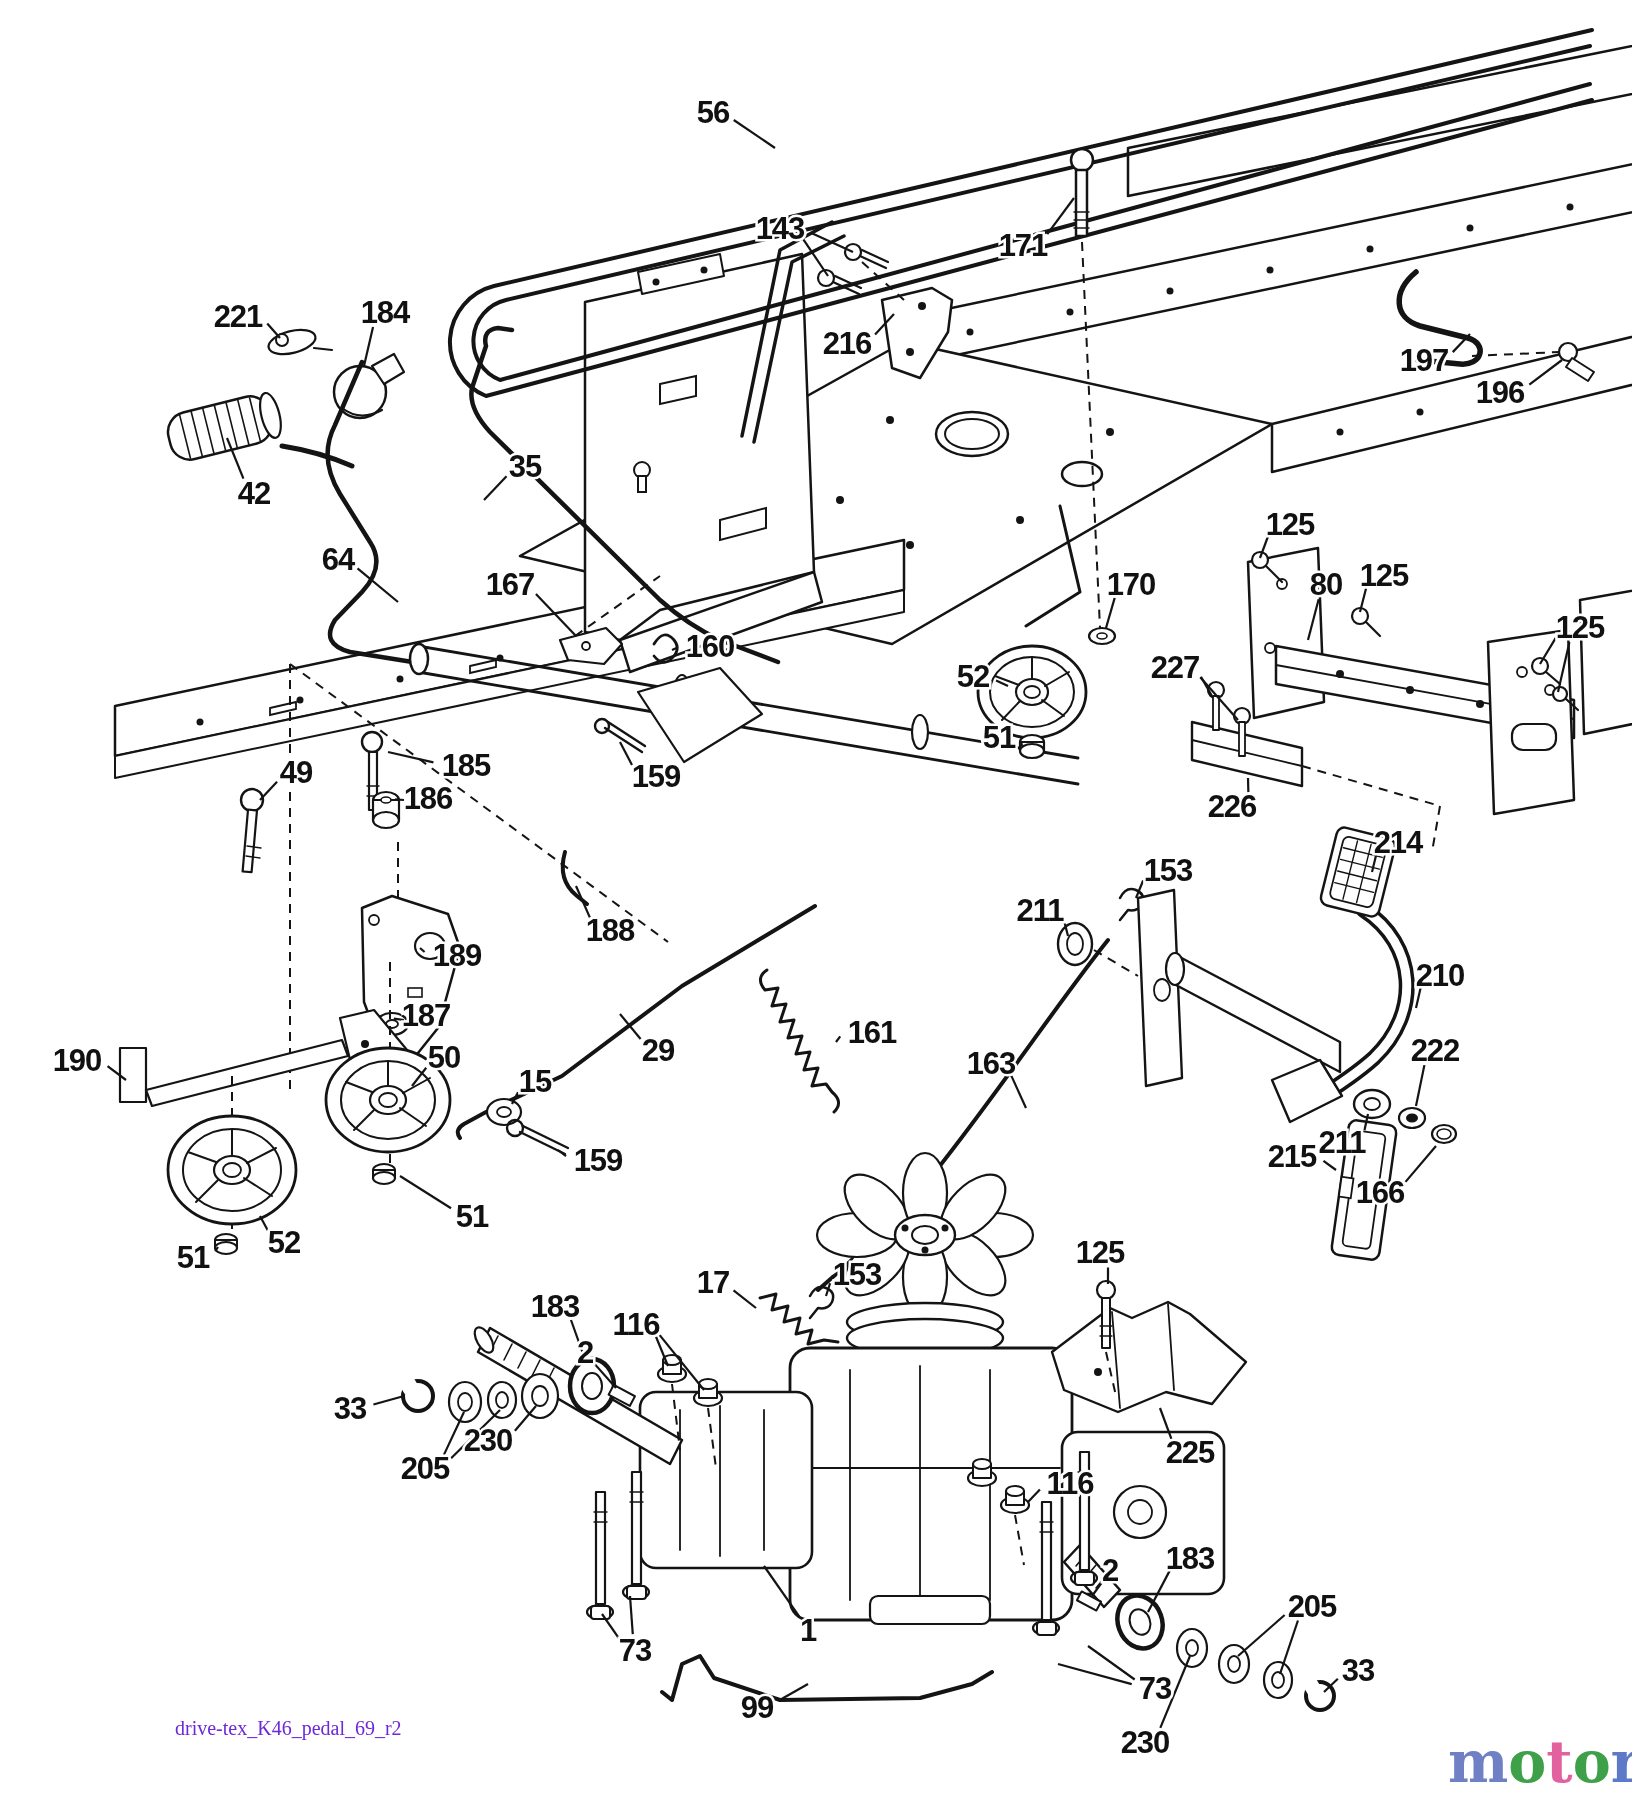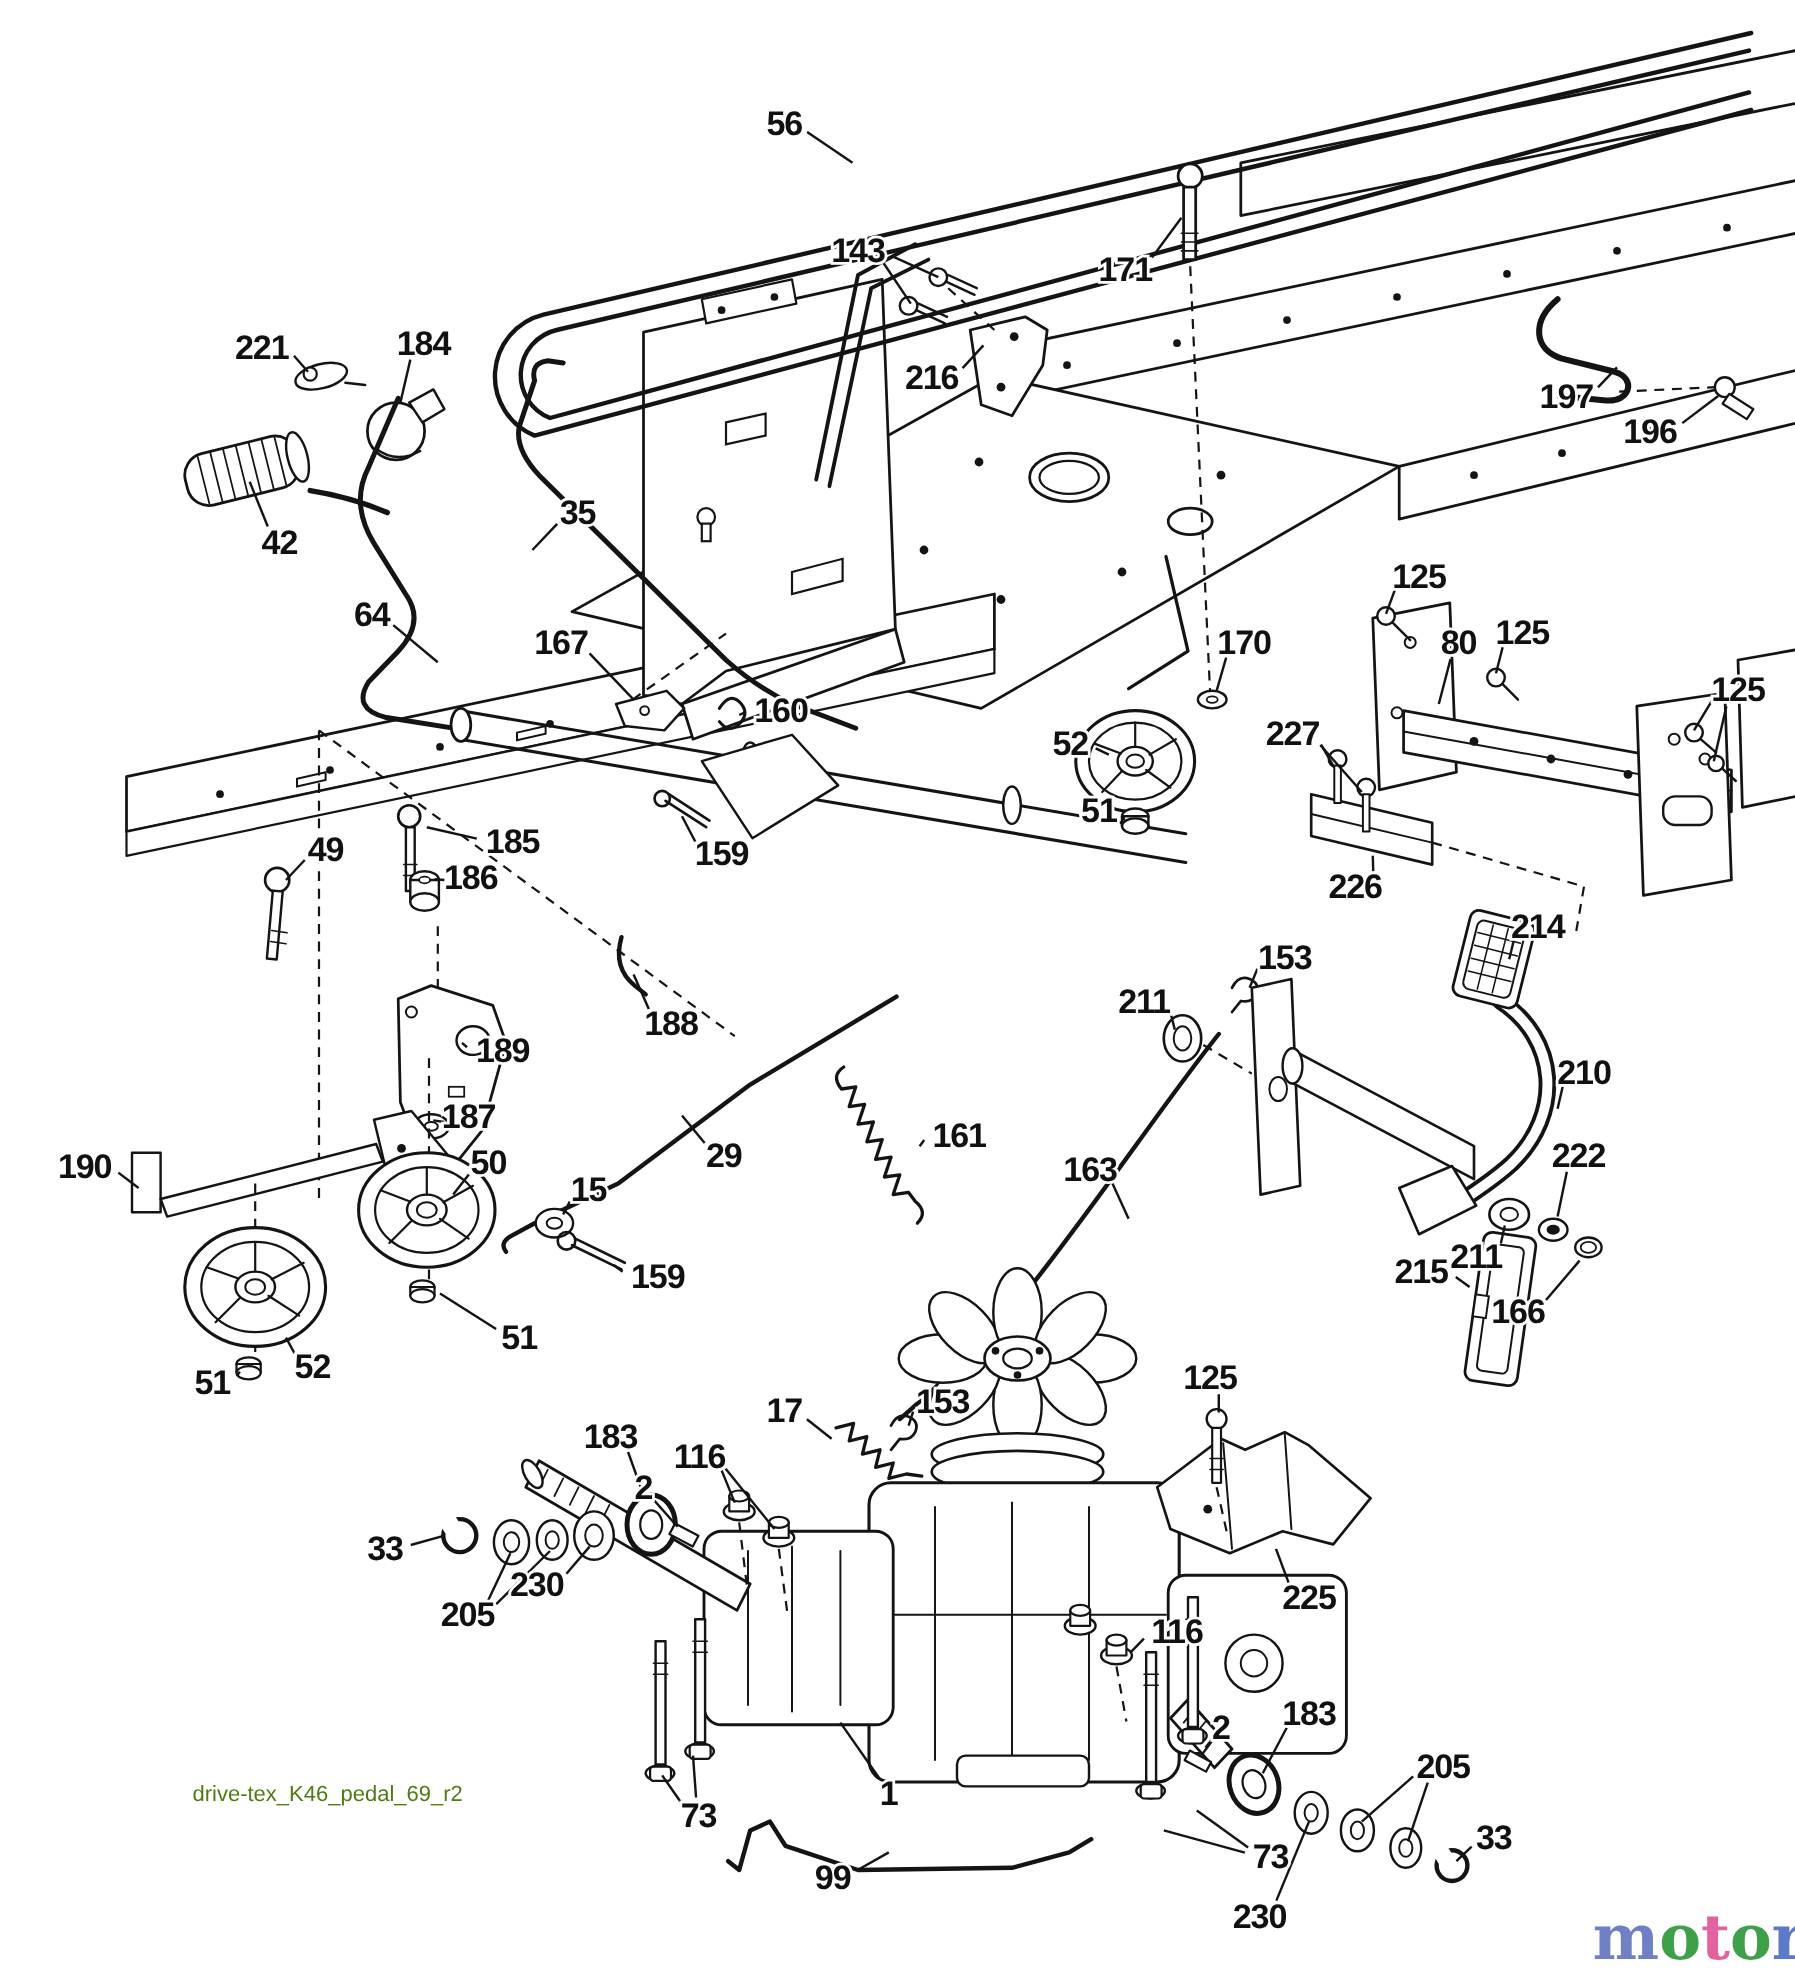--- a/index.html
+++ b/index.html
@@ -6,22 +6,22 @@
   body{font-family:"Liberation Sans",sans-serif;}
   .stage{position:relative;width:1632px;height:1800px;background:#fff;overflow:hidden;padding-left:20px;}
   svg text.plab{font-family:"Liberation Sans",sans-serif;font-weight:700;font-size:31px;
        letter-spacing:-1px;fill:#111;paint-order:stroke;stroke:#fff;stroke-width:5px;}
   .ink{stroke:#141414;fill:none;stroke-linecap:round;stroke-linejoin:round;}
   .part{stroke:#141414;fill:#ffffff;stroke-linejoin:round;}
   .dash{stroke:#141414;fill:none;stroke-dasharray:9 7;stroke-width:2;}
   .lead{stroke:#141414;stroke-width:2.2;}
   .dot{fill:#141414;stroke:none;}
   .hole{stroke:#141414;fill:#fff;}
-  #footer-code{position:absolute;left:175px;top:1620px;font-size:20px;color:#4d7c0f;
-       letter-spacing:0px;white-space:nowrap;}
+  #footer-code{position:absolute;left:175px;top:1717px;font-size:20px;color:#6d28d9;
+       letter-spacing:0px;white-space:nowrap;font-family:Liberation Serif, serif;}
   #watermark{position:absolute;left:1448px;top:1734px;width:184px;white-space:nowrap;
        font-family:"DejaVu Serif",serif;font-weight:700;font-size:57px;line-height:56px;}
 </style>
 </head>
 <body>
 
 <div class="stage">
 <svg id="art" width="1632" height="1800" viewBox="0 0 1632 1800">
 
   <g>

